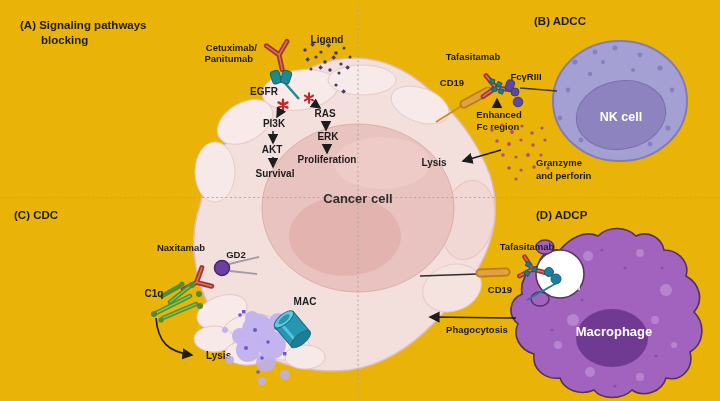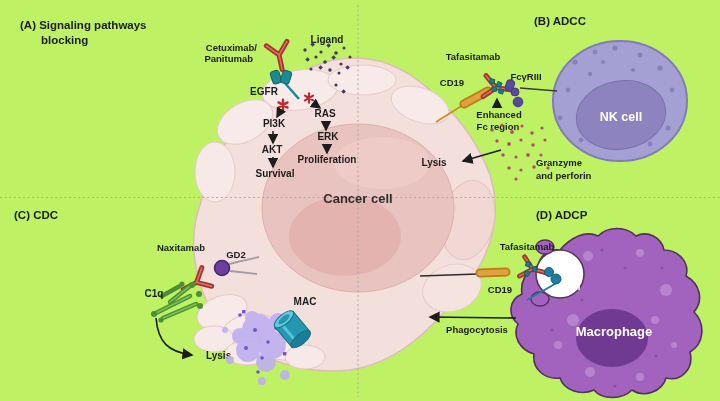--- a/index.html
+++ b/index.html
@@ -1,16 +1,16 @@
 <!DOCTYPE html>
 <html><head>
 <meta charset="utf-8">
 <style>
   html,body { margin:0; padding:0; background:#ffffff; }
-  .stage { position:relative; width:720px; height:401px; background:#bef264; overflow:hidden;
+  .stage { position:relative; width:720px; height:401px; background:#eab308; overflow:hidden;
            font-family:"Liberation Sans", sans-serif; }
   svg text { font-family:"Liberation Sans", sans-serif; }
   .lbl  { font-weight:bold; font-size:10px; fill:#1c1c1c; }
   .lbl9 { font-weight:bold; font-size:9.5px; fill:#1c1c1c; }
   .ttl  { font-weight:bold; font-size:11.5px; fill:#1c1c1c; }
   .big  { font-weight:bold; font-size:13px; fill:#2e2e2e; }
   .wht  { font-weight:bold; fill:#ffffff; }
 </style>
 </head>
 <body>

